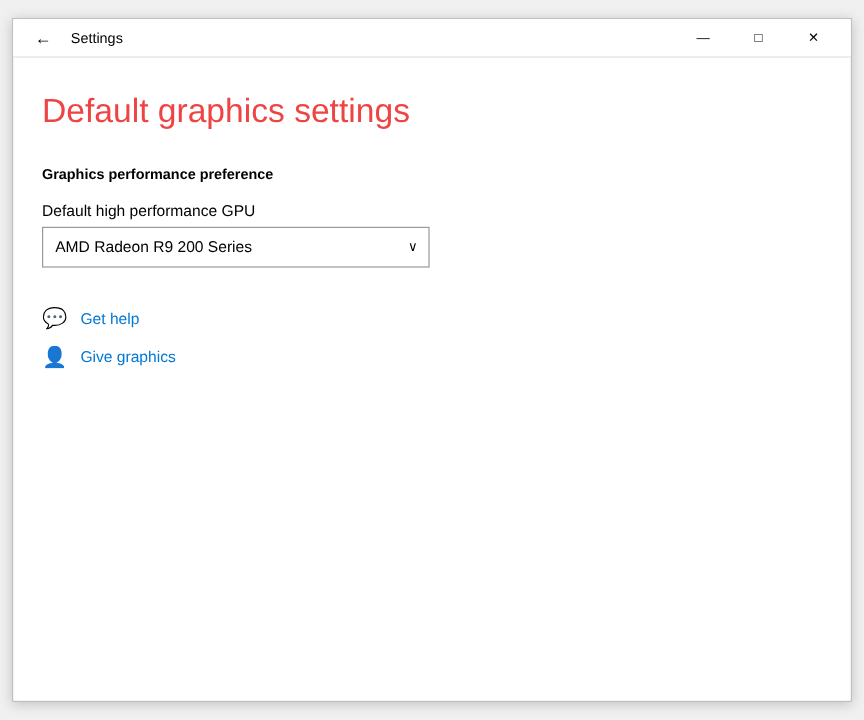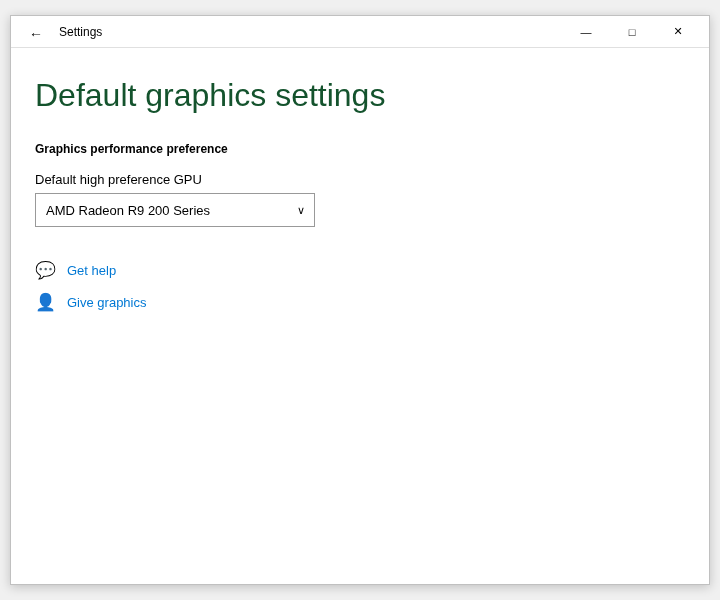--- a/index.html
+++ b/index.html
@@ -81,43 +81,43 @@
       color: #000;
     }
 
     .content {
       flex: 1;
       padding: 28px 24px 24px 24px;
       overflow-y: auto;
     }
 
     .page-title {
-      font-size: 32px;
+      font-size: 28px;
       font-weight: 300;
-      color: #14532d;
+      color: #ef4444;
       margin-bottom: 28px;
       line-height: 1.2;
     }
 
     .section-title {
       font-size: 12px;
       font-weight: 600;
       color: #000000;
       margin-bottom: 16px;
     }
 
     .field-label {
       font-size: 13px;
       color: #000000;
       margin-bottom: 6px;
     }
 
     .dropdown-wrapper {
       position: relative;
-      width: 280px;
+      width: 323px;
       margin-bottom: 32px;
     }
 
     .dropdown {
       width: 100%;
       height: 34px;
       padding: 6px 36px 6px 10px;
       font-size: 13px;
       font-family: 'Segoe UI', Arial, sans-serif;
       background: #ffffff;
@@ -180,21 +180,21 @@
       <button class="window-btn">□</button>
       <button class="window-btn close">✕</button>
     </div>
   </div>
 
   <div class="content">
     <h1 class="page-title">Default graphics settings</h1>
 
     <h2 class="section-title">Graphics performance preference</h2>
 
-    <div class="field-label">Default high preference GPU</div>
+    <div class="field-label">Default high performance GPU</div>
 
     <div class="dropdown-wrapper">
       <select class="dropdown">
         <option>AMD Radeon R9 200 Series</option>
         <option>NVIDIA GeForce</option>
         <option>Intel HD Graphics</option>
       </select>
       <span class="dropdown-arrow">∨</span>
     </div>
 

